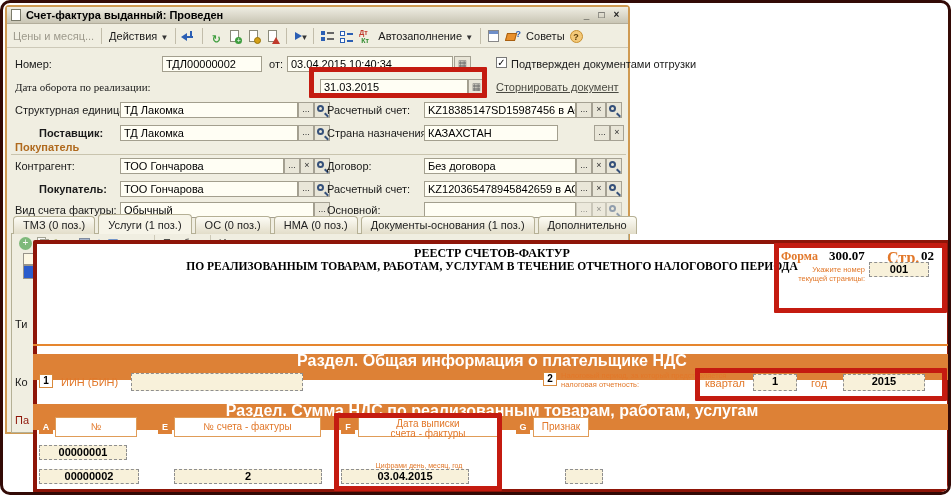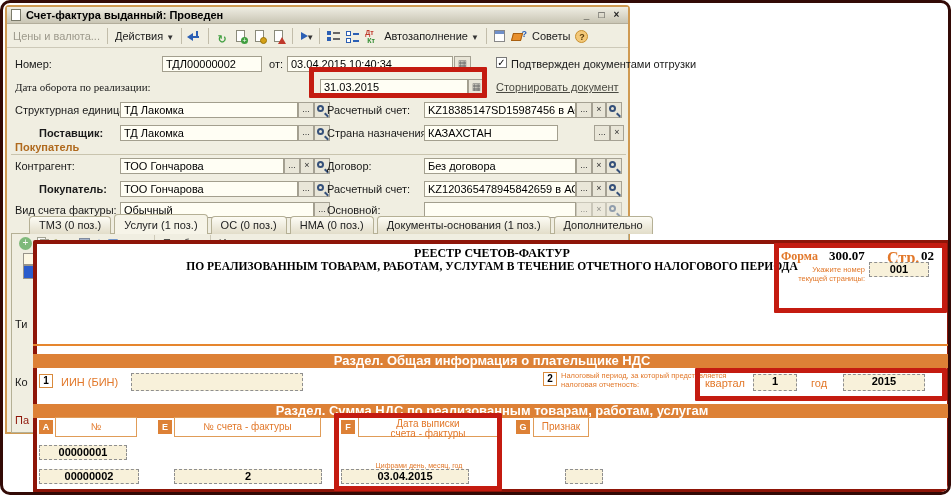--- a/index.html
+++ b/index.html
@@ -27,34 +27,34 @@
   
   .inp{position:absolute;height:16px;background:#fffef4;border:1px solid #a39f8e;font-size:11px;line-height:14px;padding:0 3px;white-space:nowrap;overflow:hidden;color:#000;}
   .fbtn{position:absolute;height:16px;background:#e9e6d8;border:1px solid #a5a193;font-size:9px;line-height:13px;text-align:center;color:#333;}
   .mag{position:absolute;width:7px;height:7px;border:2px solid #35507a;border-radius:50%;left:2px;top:2px;}
   .mag::after{content:"";position:absolute;width:5px;height:2px;background:#35507a;left:5px;top:7px;transform:rotate(45deg);}
   .cal{font-family:"DejaVu Sans",sans-serif;font-size:10px;color:#666;line-height:14px;}
   .cb{position:absolute;width:11px;height:11px;background:#fff;border:1px solid #777;font-size:10px;line-height:10px;text-align:center;color:#000;}
   .link{position:absolute;font-size:11px;color:#4a4a42;text-decoration:underline;white-space:nowrap;}
   .sechdr{position:absolute;font-size:11px;font-weight:bold;color:#b06a1e;}
   
-  #tabs{position:absolute;left:22px;top:209px;display:flex;gap:3px;z-index:2;}
+  #tabs{position:absolute;left:6px;top:209px;display:flex;gap:3px;z-index:2;}
   .tab{height:18px;padding:2px 9px 0;font-size:11px;color:#222;background:linear-gradient(#fdfcf5,#e2ddc9);border:1px solid #b5b095;border-bottom:none;border-radius:4px 4px 0 0;white-space:nowrap;}
   .tab.active{background:#f6f4e8;height:20px;margin-top:-2px;padding-top:4px;font-weight:normal;}
   #tabpanel{position:absolute;left:4px;top:226px;width:618px;height:200px;border:1px solid #b5b095;background:#f0eee1;}
   #gridbar{position:absolute;left:12px;top:228px;display:flex;align-items:center;gap:4px;opacity:.75;z-index:2;}
   .gi{font-family:"DejaVu Sans",sans-serif;font-size:11px;line-height:13px;}
   
   .minicell{position:absolute;border:1px solid #98948a;}
   
   #overlay{position:absolute;left:30px;top:237px;width:918px;height:253px;background:#fff;border:4px solid #8e1508;border-radius:2px;z-index:5;}
   .rpt{z-index:6;}
   .serif{font-family:"Liberation Serif",serif;}
   .orng{color:#e2782a;}
-  .oband{position:absolute;left:30px;width:918px;height:14px;background:#dd8136;color:#fff;font-size:13px;font-weight:bold;text-align:center;line-height:14px;z-index:6;}
+  .oband{position:absolute;left:30px;width:918px;height:26px;background:#dd8136;color:#fff;font-size:16px;font-weight:bold;text-align:center;line-height:14px;z-index:6;}
   .osq{position:absolute;width:14px;height:14px;background:#dd8136;color:#fff;font-size:9px;font-weight:bold;text-align:center;line-height:14px;z-index:6;}
   .ncell{position:absolute;width:14px;height:14px;background:#fff;border:1px solid #d98a3c;color:#000;font-size:10px;font-weight:bold;text-align:center;line-height:12px;z-index:6;}
   .hcell{position:absolute;height:20px;background:#fff;border:1px solid #e09c58;color:#e2782a;font-size:10px;text-align:center;z-index:6;}
   .dbox{position:absolute;height:15px;background:#f8f1da;border:1px dashed #8f8f8f;font-size:11px;font-weight:bold;color:#000;text-align:center;line-height:13px;z-index:6;overflow:hidden;}
   .tiny{position:absolute;font-size:7.5px;color:#e2782a;line-height:9px;z-index:6;white-space:nowrap;}
   .redbox{position:absolute;border:5px solid #c41b10;z-index:9;border-radius:1px;}
 </style>
 </head>
 <body>
 
@@ -65,21 +65,21 @@
     <div id="titlebar">
       <span class="doc-ico"></span>
       <span class="t">Счет-фактура выданный: Проведен</span>
       <span style="flex:1"></span>
       <span class="winbtn">_</span>
       <span class="winbtn">□</span>
       <span class="winbtn">×</span>
     </div>
 
     <div id="toolbar">
-      <span class="tbtxt dis">Цены и валюта...</span>
+      <span class="tbtxt dis">Цены и месяц...</span>
       <span class="sep"></span>
       <span class="tbtxt"><span>Действия</span> <span class="caret">▼</span></span>
       <span class="sep"></span>
       <span class="icon">
           <span style="position:absolute;left:2px;top:7px;width:10px;height:2px;background:#2b5fb4"></span>
           <span style="position:absolute;left:9px;top:2px;width:2px;height:6px;background:#2b5fb4"></span>
           <span style="position:absolute;left:0;top:4px;width:0;height:0;border-top:4px solid transparent;border-bottom:4px solid transparent;border-right:6px solid #2b5fb4"></span>
         </span>
       <span class="sep"></span>
       <span class="icon"><span class="glyph" style="color:#3f9e3f;width:16px;font-weight:bold;">↻</span></span>

